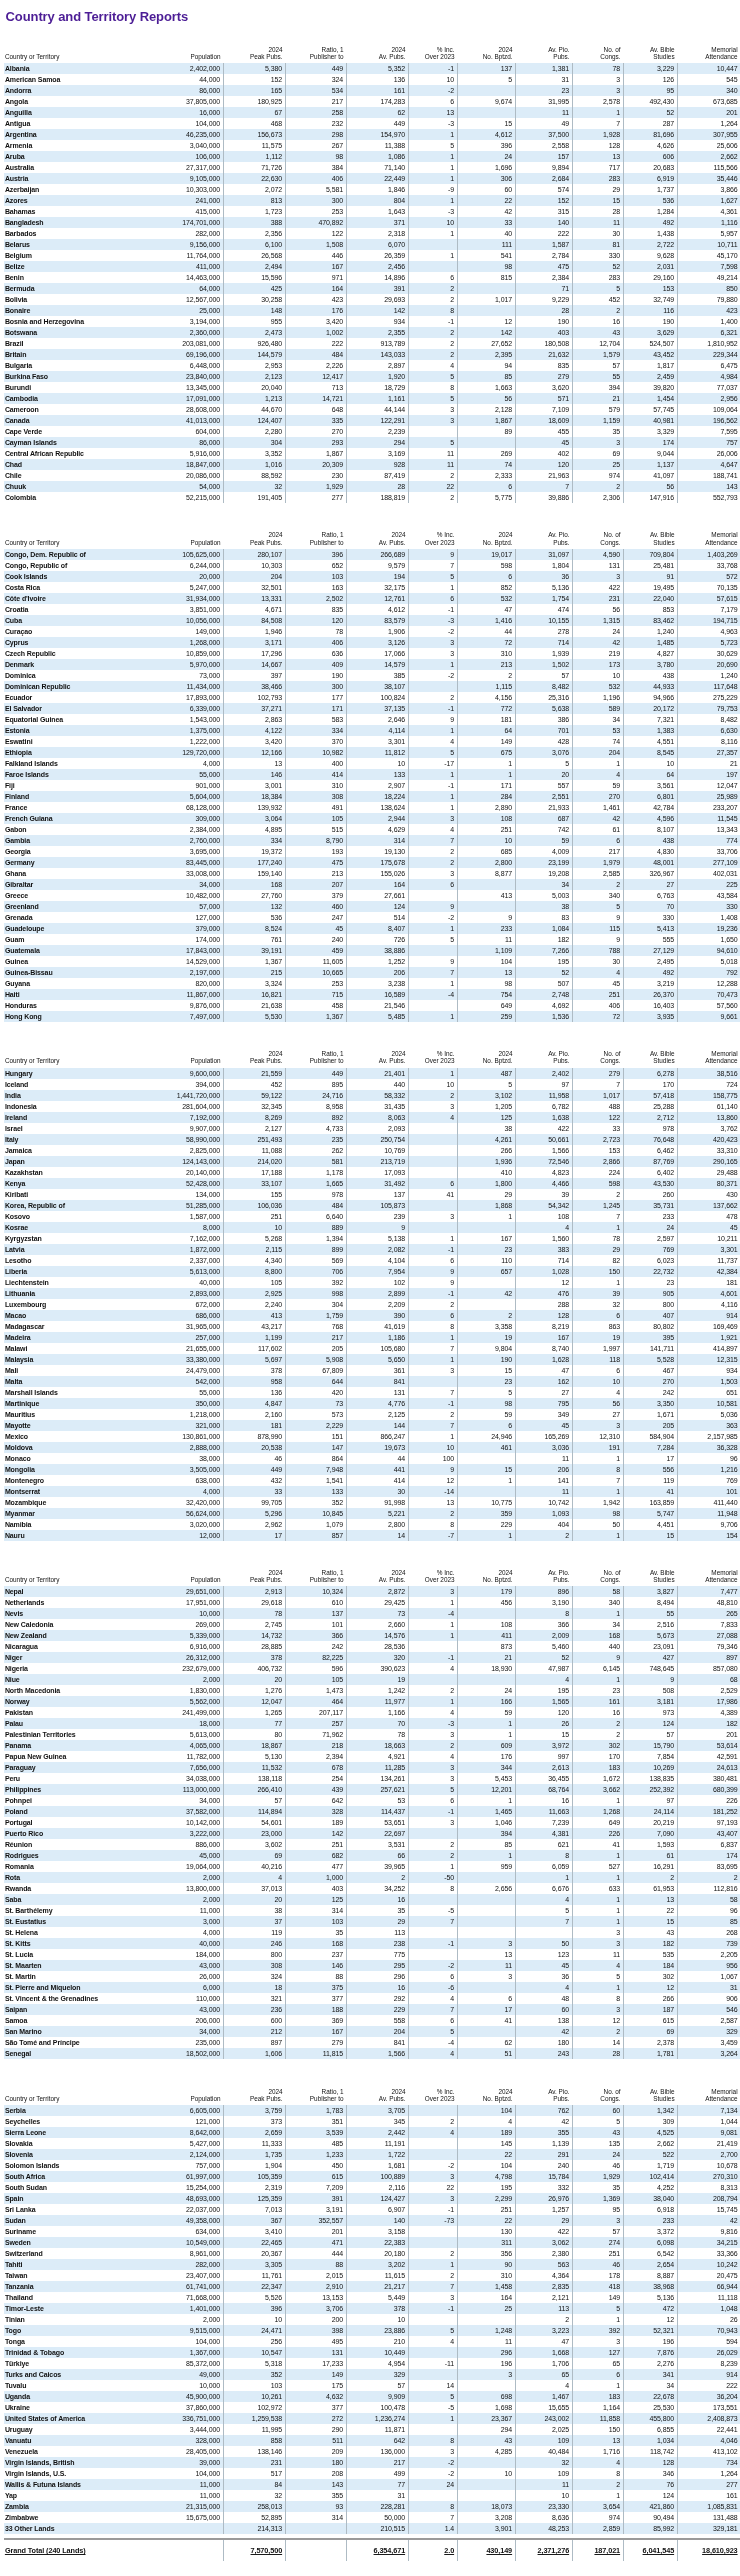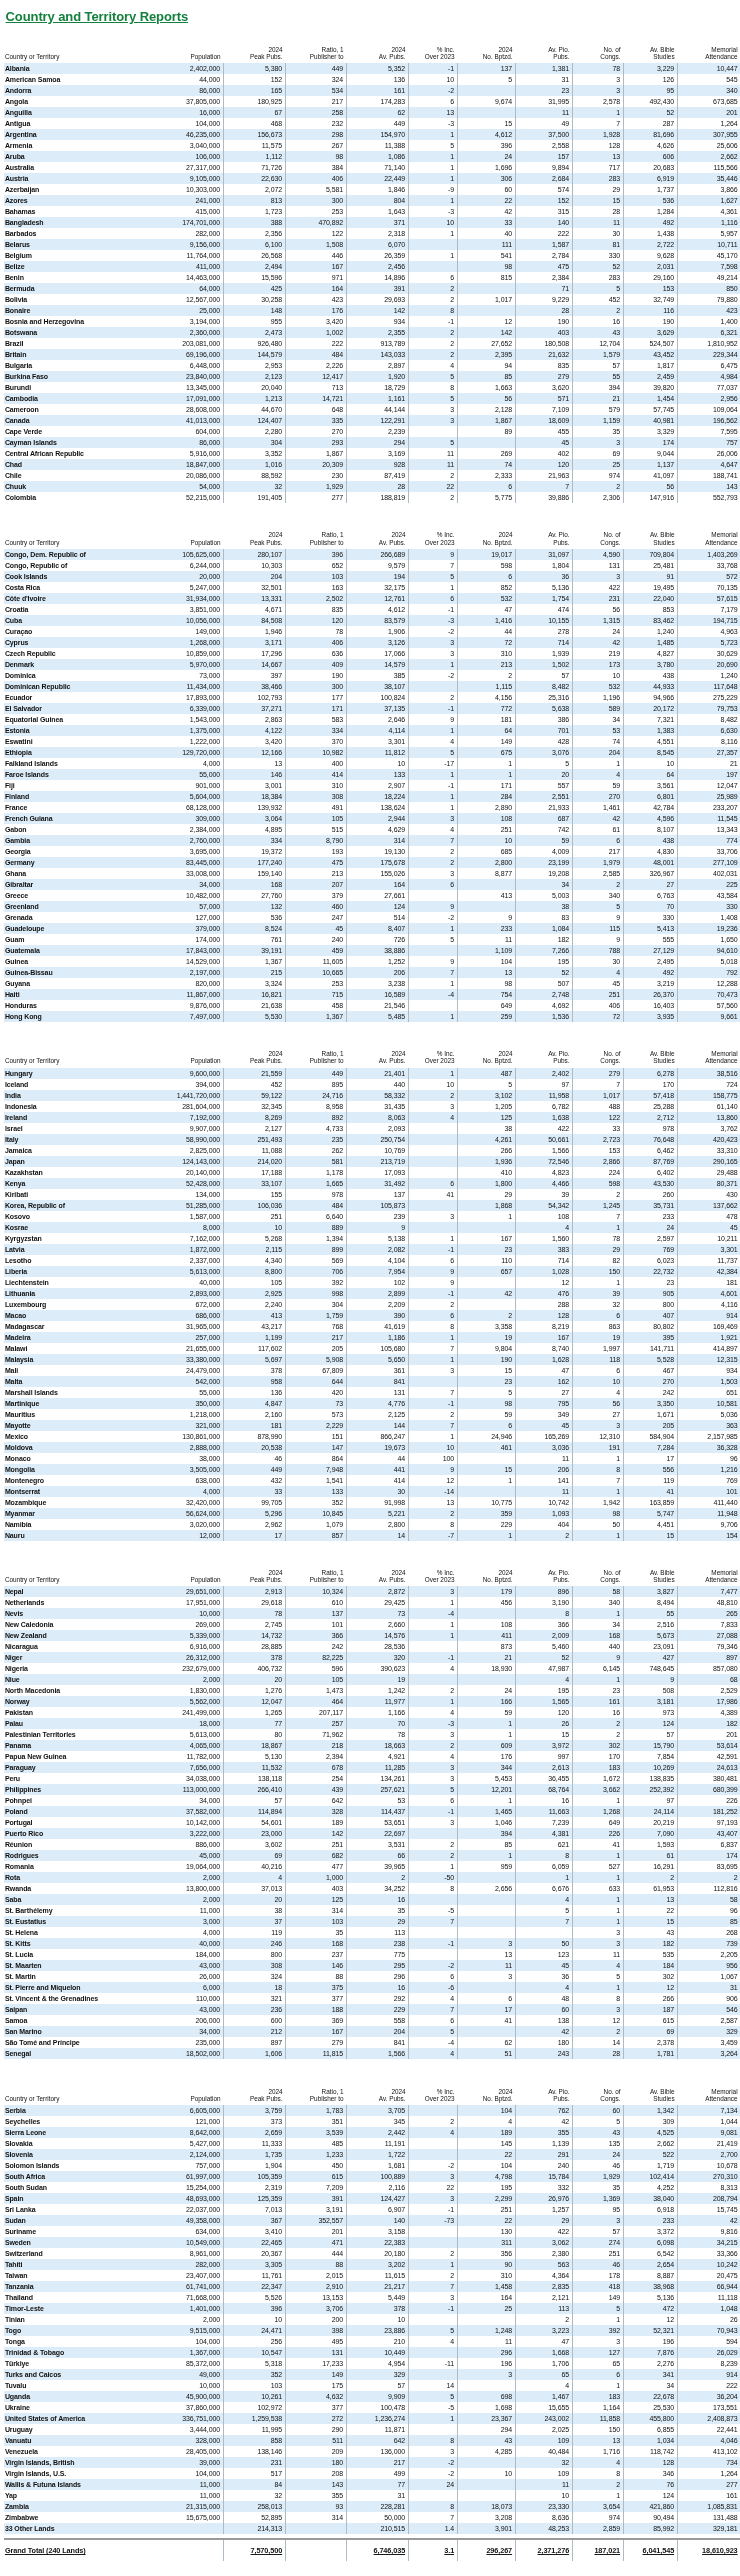--- a/index.html
+++ b/index.html
@@ -10,21 +10,21 @@
   }
   *{box-sizing:border-box;}
   html,body{margin:0;padding:0;}
   body{
     width:740px;min-height:2576px;background:#ffffff;color:var(--ink);
     font-family:"Liberation Sans",sans-serif;
   }
   .page{padding:8.6px 0 0 3.7px;width:740px;}
   h1{
     font-size:13px;font-weight:bold;letter-spacing:-0.1px;
-    margin:0 0 0 1.9px;color:#15803d;text-decoration:underline;
+    margin:0 0 0 1.9px;color:#4c1d95;
   }
   table{border-collapse:collapse;table-layout:fixed;width:737px;}
   .section{margin-top:22px;}
   .section.first{margin-top:16px;}
   thead th{
     font-weight:normal;font-size:6.4px;line-height:7.2px;color:#111;
     vertical-align:bottom;padding:6.2px 3.1px 3.1px 0;text-align:right;white-space:nowrap;
   }
   thead th.name{text-align:left;padding-left:1.2px;}
   tbody td{
@@ -3088,23 +3088,23 @@
           <col style="width: 51px;">
           <col style="width: 54px;">
           <col style="width: 63px;">
         </colgroup>
         <tbody>
           <tr>
             <td class="name">Grand Total (240 Lands)</td>
             <td class="num"></td>
             <td class="num v">7,570,500</td>
             <td class="num v"></td>
-            <td class="num v">6,746,035</td>
-            <td class="num v">3.1</td>
-            <td class="num v">296,267</td>
+            <td class="num v">6,354,671</td>
+            <td class="num v">2.0</td>
+            <td class="num v">430,149</td>
             <td class="num v">2,371,276</td>
             <td class="num v">187,021</td>
             <td class="num v">6,041,545</td>
             <td class="num v">18,610,923</td>
           </tr>
         </tbody>
       </table>
     </div>
 </div>
 

